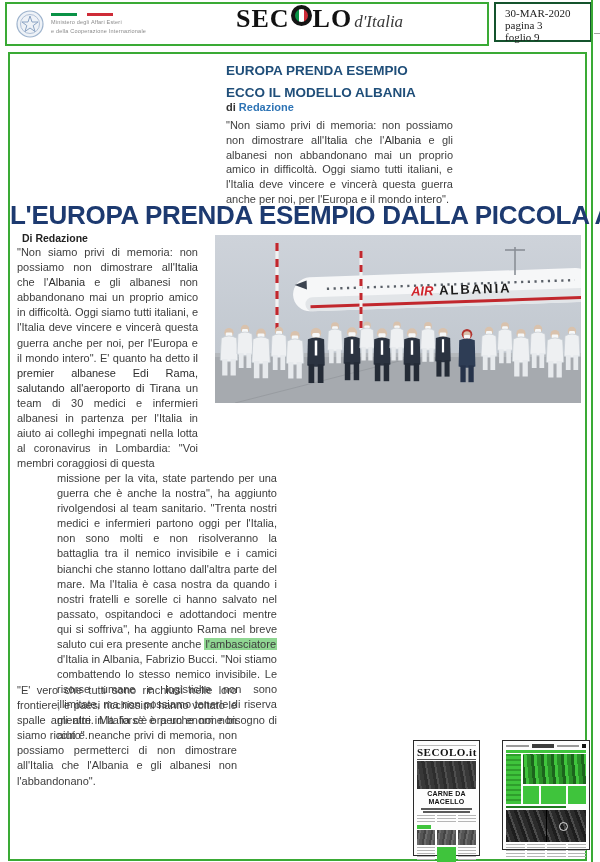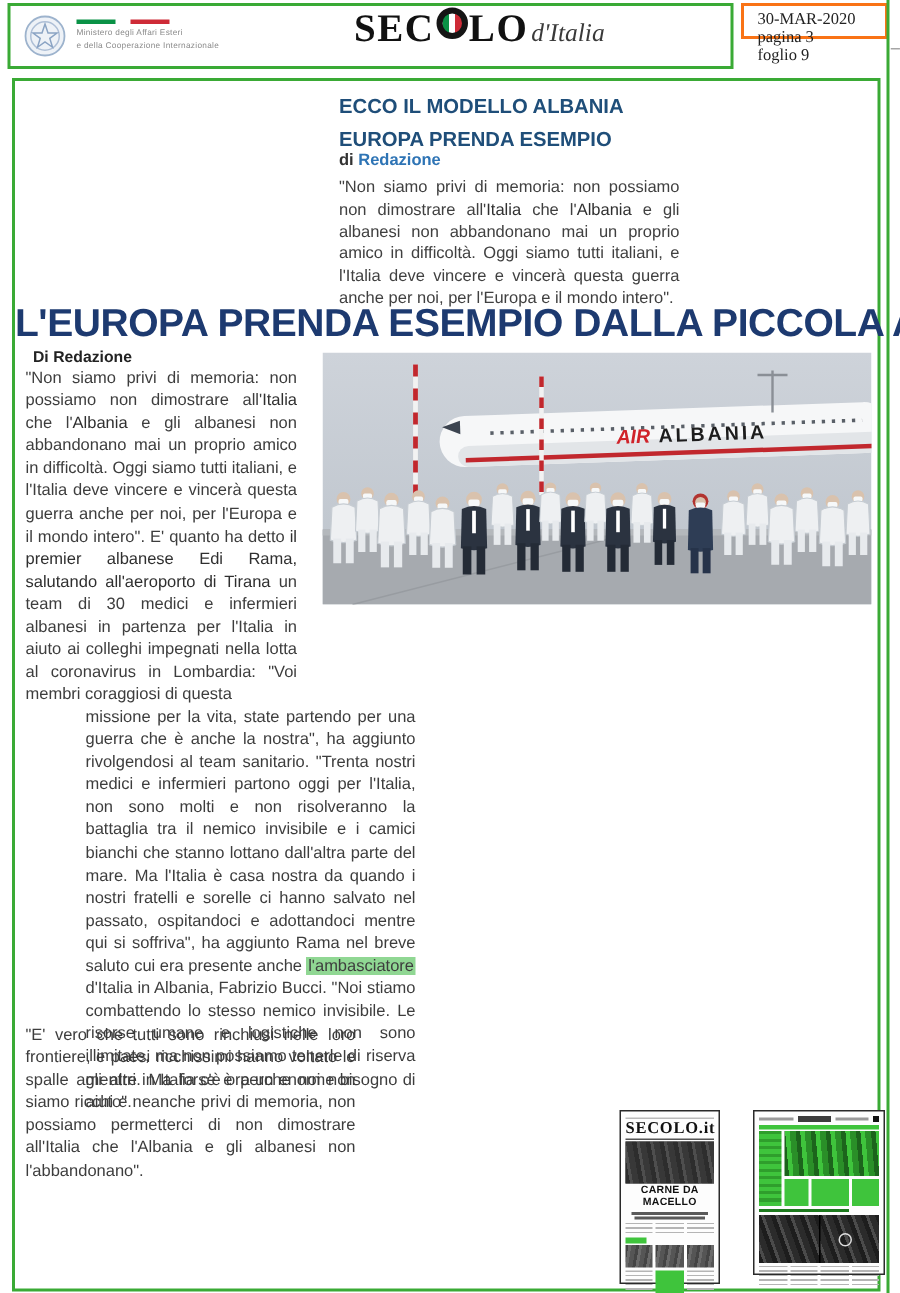--- a/index.html
+++ b/index.html
@@ -12,21 +12,21 @@
   .logo-txt{display:flex;flex-direction:column;gap:1px;}
   .tricolor-dashes{display:flex;gap:10px;margin-bottom:2px;}
   .tricolor-dashes .g{width:26px;height:3px;background:#0a9246;}
   .tricolor-dashes .r{width:26px;height:3px;background:#ce2b37;}
   .ministry-line{font-size:5.5px;color:#8a8a8a;line-height:1.3;letter-spacing:.2px;}
   .masthead{position:absolute;left:236px;top:4px;white-space:nowrap;text-align:right;}
   .m-serif{font-family:"Liberation Serif",serif;font-weight:bold;font-size:26px;color:#111;letter-spacing:1px;}
   .o-flag{display:inline-block;width:13px;height:13px;border:4px solid #151515;border-radius:50%;
           background:linear-gradient(90deg,#0a9246 0 34%,#fff 34% 66%,#ce2b37 66%);vertical-align:1px;margin:0 1px;}
   .m-script{font-family:"Liberation Serif",serif;font-style:italic;font-size:17px;color:#3a3a3a;margin-left:2px;}
-  .date-box{position:absolute;left:494px;top:2px;width:98px;height:24px;border:2px solid #f97316;background:#fff;
+  .date-box{position:absolute;left:494px;top:2px;width:98px;height:40px;border:2px solid #14532d;background:#fff;
             font-family:"Liberation Serif",serif;font-size:11px;color:#222;padding:3px 4px 0 9px;box-sizing:border-box;line-height:12px;}
   .edge-dash{position:absolute;right:0;top:26px;color:#888;font-size:11px;}
   .edge-line{position:absolute;left:591px;top:0;width:2px;height:862px;background:#3aaa35;}
 
   
   .main-box{position:absolute;left:8px;top:52px;width:575px;height:805px;border:2px solid #3aaa35;background:#fff;}
 
   .intro-title{position:absolute;left:216px;top:6px;font-size:13.5px;font-weight:bold;color:#1f4e79;line-height:1.6;}
   .intro-byline{position:absolute;left:216px;top:47px;font-size:11px;font-weight:bold;}
   .intro-byline .di{color:#333;}
@@ -122,22 +122,22 @@
     <div>30-MAR-2020</div>
     <div>pagina 3</div>
     <div>foglio 9</div>
   </div>
   <div class="edge-dash">–</div>
   <div class="edge-line"></div>
 
   <div class="main-box">
 
     <div class="intro-title">
+      <div>EUROPA PRENDA ESEMPIO</div>
       <div>ECCO IL MODELLO ALBANIA</div>
-      <div>EUROPA PRENDA ESEMPIO</div>
     </div>
     <div class="intro-byline">
       <span class="di">di</span>
       <span class="name">Redazione</span>
     </div>
     <p class="intro-para"><span>"Non siamo privi di memoria: non possiamo non dimostrare all'</span><span class="b">Italia</span><span> che l'</span><span class="b">Albania</span><span> e gli albanesi non abbandonano mai un proprio amico in difficoltà. Oggi siamo tutti italiani, e l'Italia deve vincere e vincerà questa guerra anche per noi, per l'Europa e il mondo intero".</span></p>
 
     <div class="headline">L'EUROPA PRENDA ESEMPIO DALLA PICCOLA ALBANIA</div>
     <div class="art-byline">Di Redazione</div>
 

